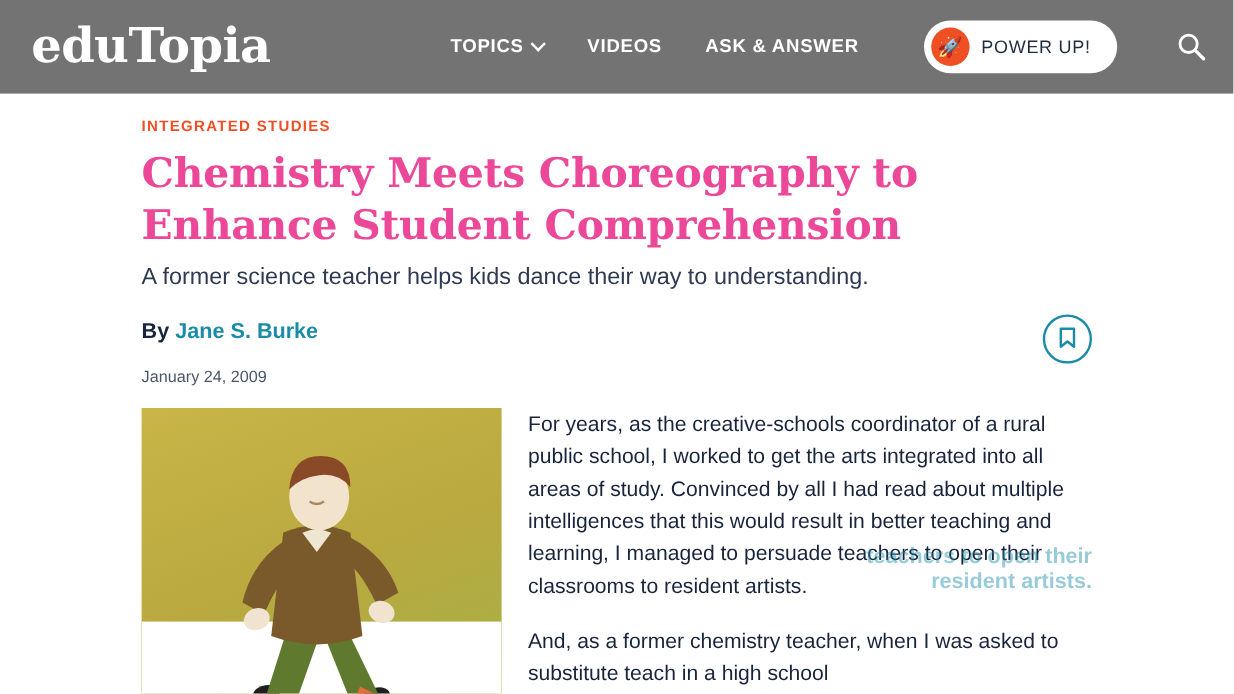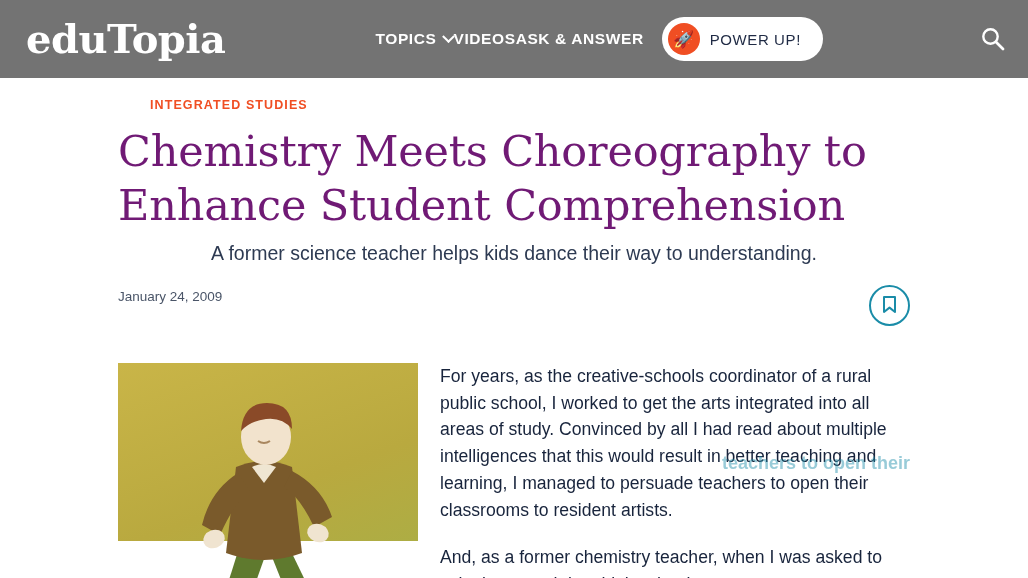--- a/index.html
+++ b/index.html
@@ -29,20 +29,21 @@
     font-size: 40px;
     font-weight: 700;
     letter-spacing: -0.5px;
     line-height: 1;
     user-select: none;
   }
   .nav {
     display: flex;
     align-items: center;
     margin-left: 150px;
+    gap: 36px;
   }
   .nav-item {
     color: #ffffff;
     font-size: 15.5px;
     font-weight: 700;
     letter-spacing: 0.6px;
     text-transform: uppercase;
     white-space: nowrap;
     cursor: pointer;
     display: flex;
@@ -105,39 +106,37 @@
     width: 1028px;
     padding: 0 118px;
   }
   .kicker {
     margin-top: 20px;
     color: #f04e23;
     font-size: 12.5px;
     font-weight: 700;
     letter-spacing: 1.1px;
     text-transform: uppercase;
-    margin-left: 32px;
   }
   .headline {
     margin: 12px 0 0 0;
-    color: #701a75;
+    color: #ec4899;
     font-family: "DejaVu Serif", serif;
-    font-size: 43px;
+    font-size: 34px;
     line-height: 1.26;
-    font-weight: 400;
+    font-weight: 700;
     letter-spacing: -0.2px;
     max-width: 800px;
   }
   .dek {
     margin: 8px 0 0 0;
     color: #2d3a52;
     font-size: 19.5px;
     line-height: 1.35;
     font-weight: 400;
-    text-align: center;
   }
 
   .byline-row {
     position: relative;
     margin-top: 22px;
     min-height: 56px;
   }
   .byline {
     font-size: 18px;
     font-weight: 700;
@@ -255,20 +254,24 @@
 
 <main class="article">
 
   <div class="kicker">INTEGRATED STUDIES</div>
 
   <h1 class="headline">Chemistry Meets Choreography to Enhance Student Comprehension</h1>
 
   <p class="dek">A former science teacher helps kids dance their way to understanding.</p>
 
   <div class="byline-row">
+    <div class="byline">
+      <span>By</span>
+      <a>Jane S. Burke</a>
+    </div>
     <div class="pubdate">January 24, 2009</div>
 
     <div class="bookmark-btn">
       <svg width="17" height="20" viewBox="0 0 17 20" aria-hidden="true">
         <path d="M3 2 H14 V17 L8.5 12.6 L3 17 Z" fill="none" stroke="#1a8ca8" stroke-width="2" stroke-linejoin="round"></path>
       </svg>
     </div>
   </div>
 
   <div class="body-wrap">
@@ -323,13 +326,14 @@
 
     <div class="body-text">
       <p>For years, as the creative-schools coordinator of a rural public school, I worked to get the arts integrated into all areas of study. Convinced by all I had read about multiple intelligences that this would result in better teaching and learning, I managed to persuade teachers to open their classrooms to resident artists.</p>
       <p>And, as a former chemistry teacher, when I was asked to substitute teach in a high school</p>
     </div>
   </div>
 </main>
 
 <div class="ghost-text">
   <span class="l1">teachers to open their</span>
+  <span class="l2">resident artists.</span>
 </div>
 
 </body></html>

